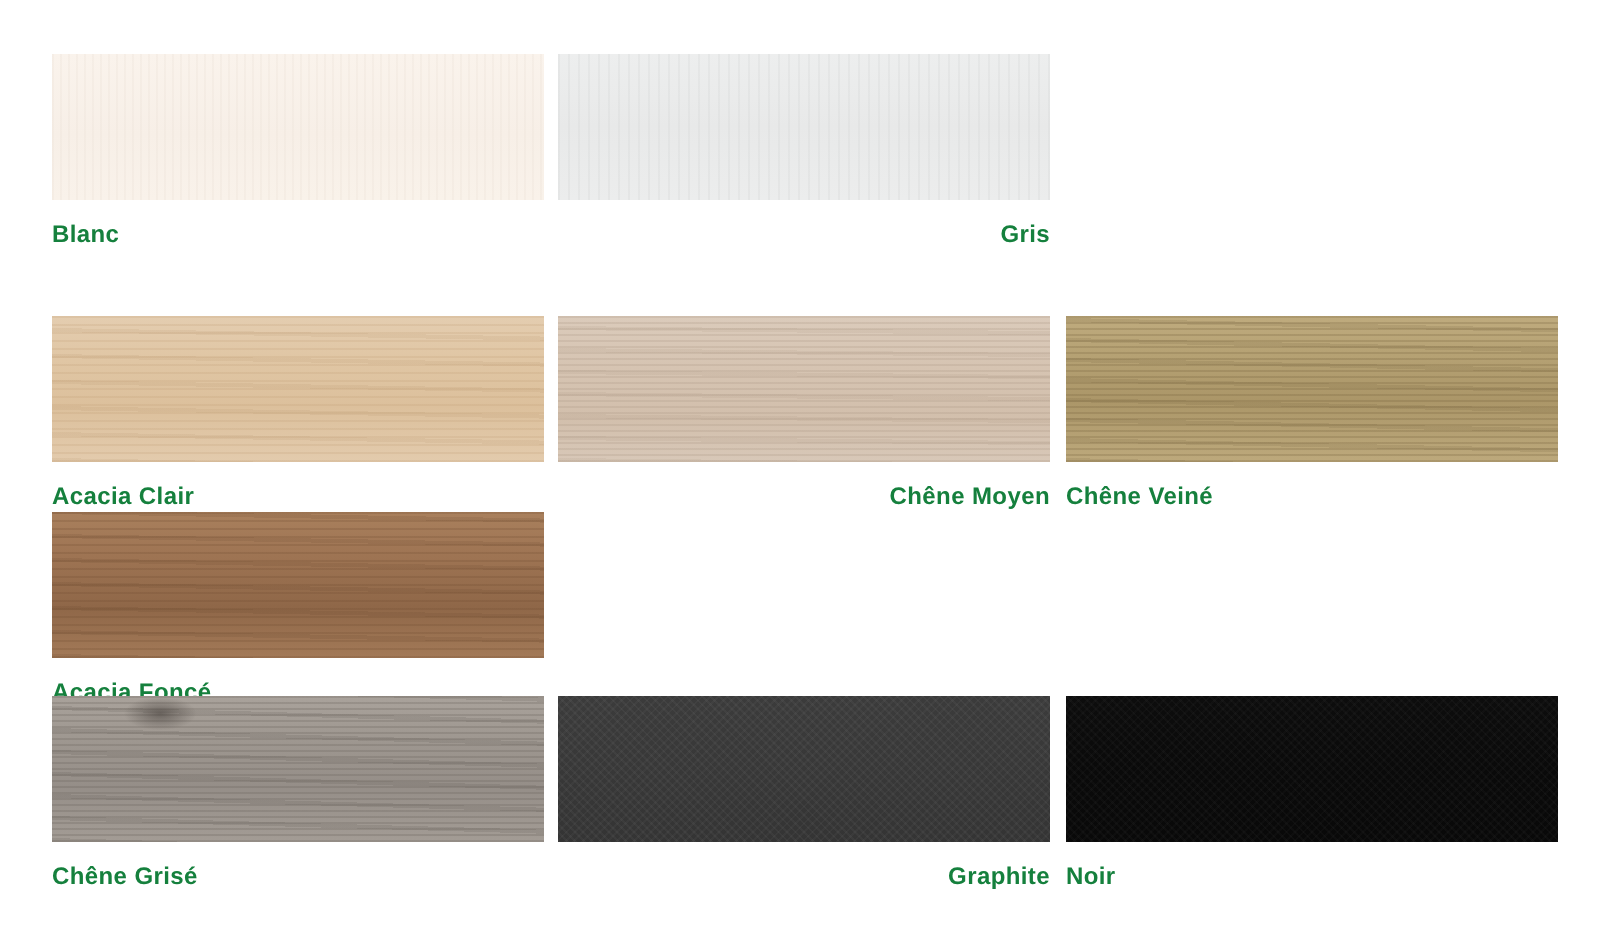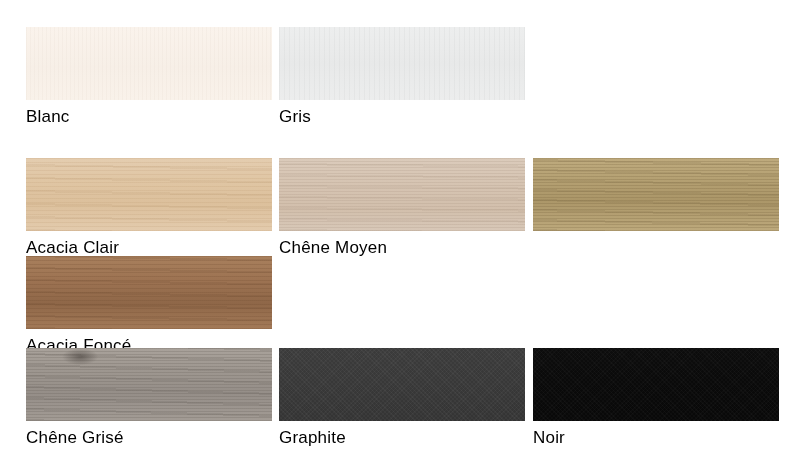--- a/index.html
+++ b/index.html
@@ -22,21 +22,21 @@
     background: #ffffff;
   }
 
   .swatch-cell {
     position: absolute;
     width: 246px;
   }
 
   
   .col-0 { left: 26px; }
-  .col-1 { left: 279px; }
+  .col-1 { left: 279px; text-align: right; }
   .col-2 { left: 533px; }
 
   
   .row-0 { top: 27px; }
   .row-1 { top: 158px; }
   .row-2 { top: 256px; }
   .row-3 { top: 348px; }
 
   .swatch-chip {
     width: 246px;
@@ -44,24 +44,24 @@
     background-color: #dddddd;
     background-repeat: no-repeat;
     background-size: 100% 100%;
     display: block;
     position: relative;
     overflow: hidden;
   }
 
   .swatch-label {
     margin-top: 10px;
-    font-size: 17px;
-    font-weight: 400;
+    font-size: 12px;
+    font-weight: 700;
     letter-spacing: 0.2px;
-    color: #000000;
+    color: #15803d;
     line-height: 14px;
     white-space: nowrap;
     font-family: "Liberation Sans", sans-serif;
   }
 
   
 
   
   .fin-blanc {
     background-image:
@@ -222,20 +222,21 @@
     <div class="swatch-label">Acacia Clair</div>
   </div>
 
   <div class="swatch-cell col-1 row-1">
     <div class="swatch-chip fin-chene-moyen"></div>
     <div class="swatch-label">Chêne Moyen</div>
   </div>
 
   <div class="swatch-cell col-2 row-1">
     <div class="swatch-chip fin-chene-veine"></div>
+    <div class="swatch-label">Chêne Veiné</div>
   </div>
 
   <div class="swatch-cell col-0 row-2">
     <div class="swatch-chip fin-acacia-fonce"></div>
     <div class="swatch-label">Acacia Foncé</div>
   </div>
 
 
 
   <div class="swatch-cell col-0 row-3">

